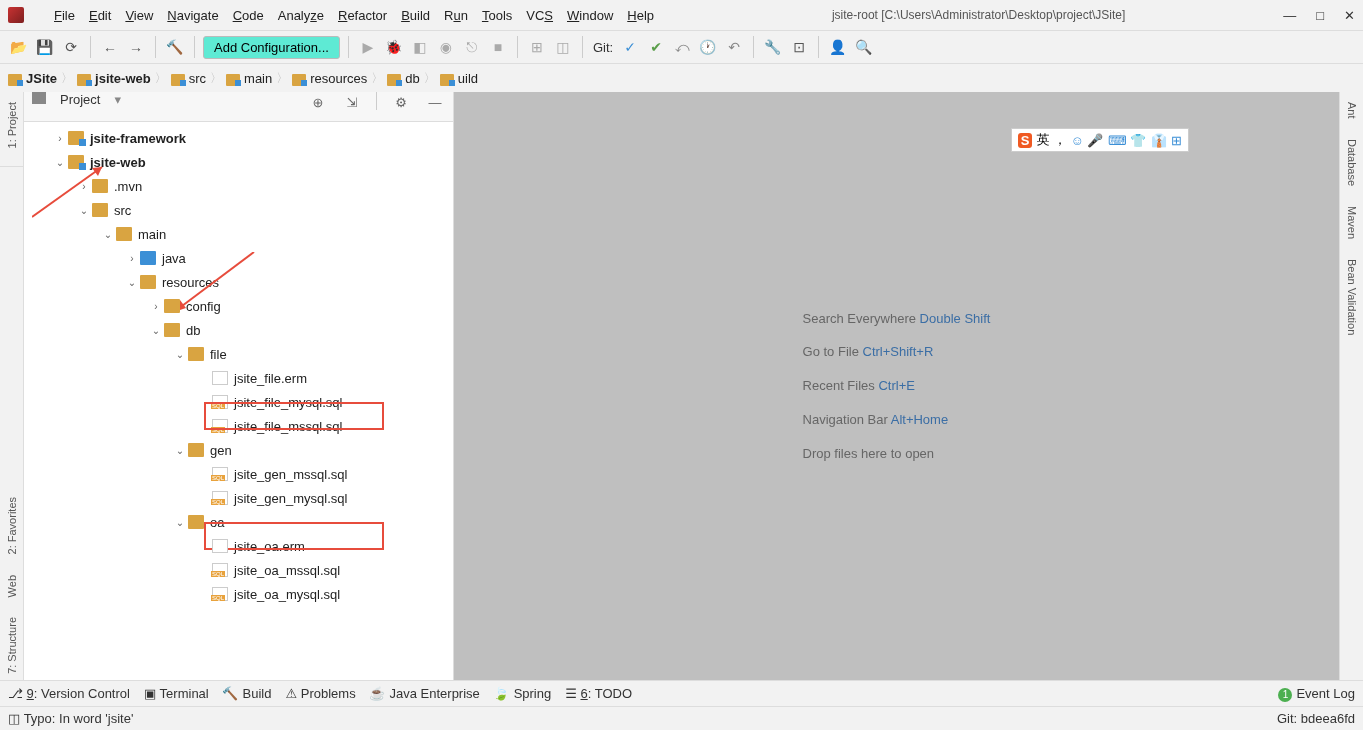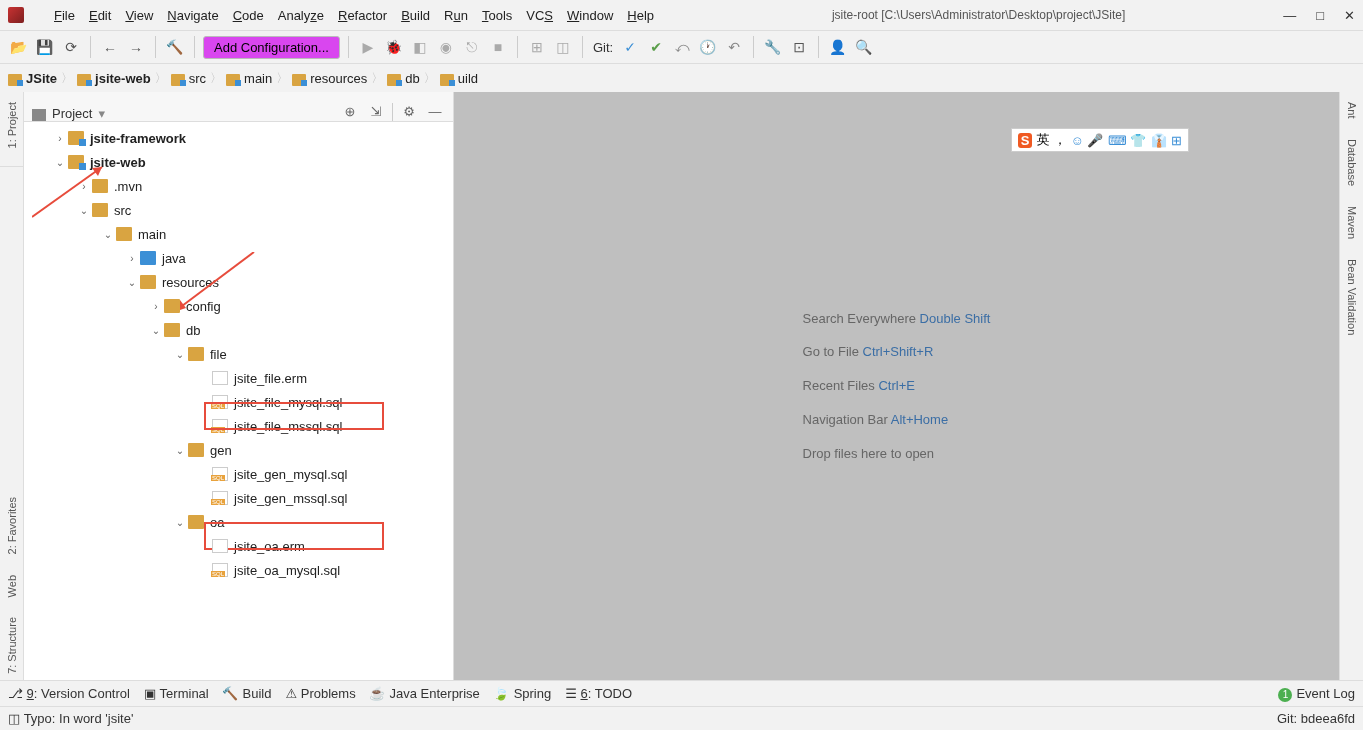--- a/index.html
+++ b/index.html
@@ -6,33 +6,33 @@
 body { width: 1363px; height: 730px; background: #f2f2f2; display: flex; flex-direction: column; overflow: hidden; }
 .titlebar { height: 30px; background: #f2f2f2; display: flex; align-items: center; padding: 0 8px; }
 .titlebar .appicon { width: 16px; height: 16px; background: linear-gradient(135deg,#c83232,#7d1f1f); border-radius: 2px; margin-right: 10px; }
 .titlebar .title { flex: 1; text-align: center; color: #555; font-size: 12px; }
 .titlebar .winbtns { display: flex; gap: 20px; color: #333; }
 .menubar { height: 24px; display: flex; align-items: center; padding: 0 20px; gap: 14px; color: #222; }
 .menubar span u { text-decoration: underline; }
 .toolbar { height: 34px; border-top: 1px solid #ddd; border-bottom: 1px solid #ddd; display: flex; align-items: center; padding: 0 8px; gap: 4px; background: #f2f2f2; }
 .toolbar .sep { width: 1px; height: 22px; background: #ccc; margin: 0 4px; }
 .toolbar .ico { width: 22px; height: 22px; display: inline-flex; align-items: center; justify-content: center; color: #555; font-size: 14px; }
-.toolbar .addconfig { border: 1px solid #bbb; border-radius: 3px; padding: 3px 10px; background: #d946ef; }
+.toolbar .addconfig { border: 1px solid #bbb; border-radius: 3px; padding: 3px 10px; background: #5eead4; }
 .breadcrumb { height: 28px; display: flex; align-items: center; padding: 0 8px; gap: 2px; font-size: 13px; color: #222; }
 .breadcrumb .crumb { display: flex; align-items: flex-end; gap: 4px; }
 .breadcrumb .chev { color: #bbb; font-size: 12px; margin: 0 2px; }
 .breadcrumb .fico { width: 14px; height: 12px; background: #d9a441; border-radius: 1px; display: inline-block; position: relative; }
 .breadcrumb .fico::after { content: ''; position: absolute; bottom: 0; right: -1px; width: 6px; height: 6px; background: #3b8fd6; }
 .body { flex: 1; display: flex; overflow: hidden; }
 .leftgutter, .rightgutter { width: 24px; background: #f2f2f2; border-right: 1px solid #ddd; display: flex; flex-direction: column; align-items: center; padding-top: 4px; gap: 8px; }
 .rightgutter { border-right: none; border-left: 1px solid #ddd; }
 .gutter-label { writing-mode: vertical-rl; font-size: 11px; color: #555; margin: 6px 0; cursor: pointer; }
 .leftgutter .sep, .rightgutter .sep { height: 1px; width: 100%; background: #ddd; margin: 4px 0; }
 .projectpane { width: 430px; background: #fff; border-right: 1px solid #ddd; display: flex; flex-direction: column; }
-.projectheader { height: 30px; border-bottom: 1px solid #ddd; display: flex; align-items: flex-end; padding: 0 8px; gap: 6px; background: #f7f7f7; }
+.projectheader { height: 30px; border-bottom: 1px solid #ddd; display: flex; align-items: flex-start; padding: 0 8px; gap: 14px; background: #f7f7f7; }
 .projectheader .label { font-weight: normal; color: #333; }
 .projectheader .spacer { flex: 1; }
 .projectheader .hico { width: 20px; height: 20px; display: inline-flex; align-items: center; justify-content: center; color: #666; }
 .tree { flex: 1; overflow: auto; padding: 4px 0; position: relative; }
 .node { display: flex; align-items: center; height: 24px; white-space: nowrap; }
 .arrow { width: 16px; text-align: center; color: #666; font-size: 10px; }
 .node .fico { width: 16px; height: 14px; margin-right: 6px; display: inline-block; position: relative; }
 .folder { background: #d9a441; border-radius: 1px; }
 .folder.mod::after { content: ''; position: absolute; bottom: -1px; right: -2px; width: 7px; height: 7px; background: #3b8fd6; }
 .folder.src { background: #3b8fd6; }
@@ -252,35 +252,39 @@
           <span class="lbl">jsite_file_mssql.sql</span>
         </div>
       <div class="highlight" style="left:180px;top:280px;width:180px;height:28px"></div>
       <div class="node" style="padding-left:148px">
           <span class="arrow">⌄</span>
           <span class="fico folder"></span>
           <span class="lbl">gen</span>
         </div>
       <div class="node" style="padding-left:188px">
           <span class="fico sqlico"></span>
+          <span class="lbl">jsite_gen_mssql.sql</span>
+        </div>
+      <div class="node" style="padding-left:188px">
+          <span class="fico sqlico"></span>
           <span class="lbl">jsite_gen_mysql.sql</span>
-        </div>
-      <div class="node" style="padding-left:188px">
-          <span class="fico sqlico"></span>
-          <span class="lbl">jsite_gen_mssql.sql</span>
         </div>
       <div class="highlight" style="left:180px;top:400px;width:180px;height:28px"></div>
       <div class="node" style="padding-left:148px">
           <span class="arrow">⌄</span>
           <span class="fico folder"></span>
           <span class="lbl">oa</span>
         </div>
       <div class="node" style="padding-left:188px">
           <span class="fico ermico"></span>
           <span class="lbl">jsite_oa.erm</span>
+        </div>
+      <div class="node" style="padding-left:188px">
+          <span class="fico sqlico"></span>
+          <span class="lbl">jsite_oa_mssql.sql</span>
         </div>
       <div class="node" style="padding-left:188px">
           <span class="fico sqlico"></span>
           <span class="lbl">jsite_oa_mysql.sql</span>
         </div>
     </div>
   </div>
 
   <div class="editor">
     <div class="ime">

